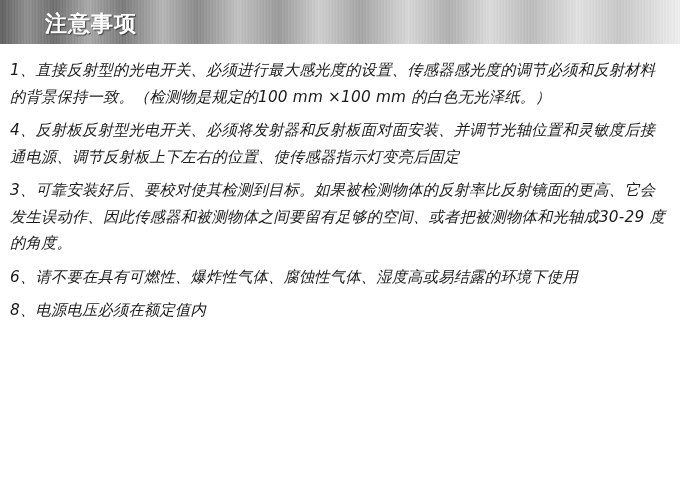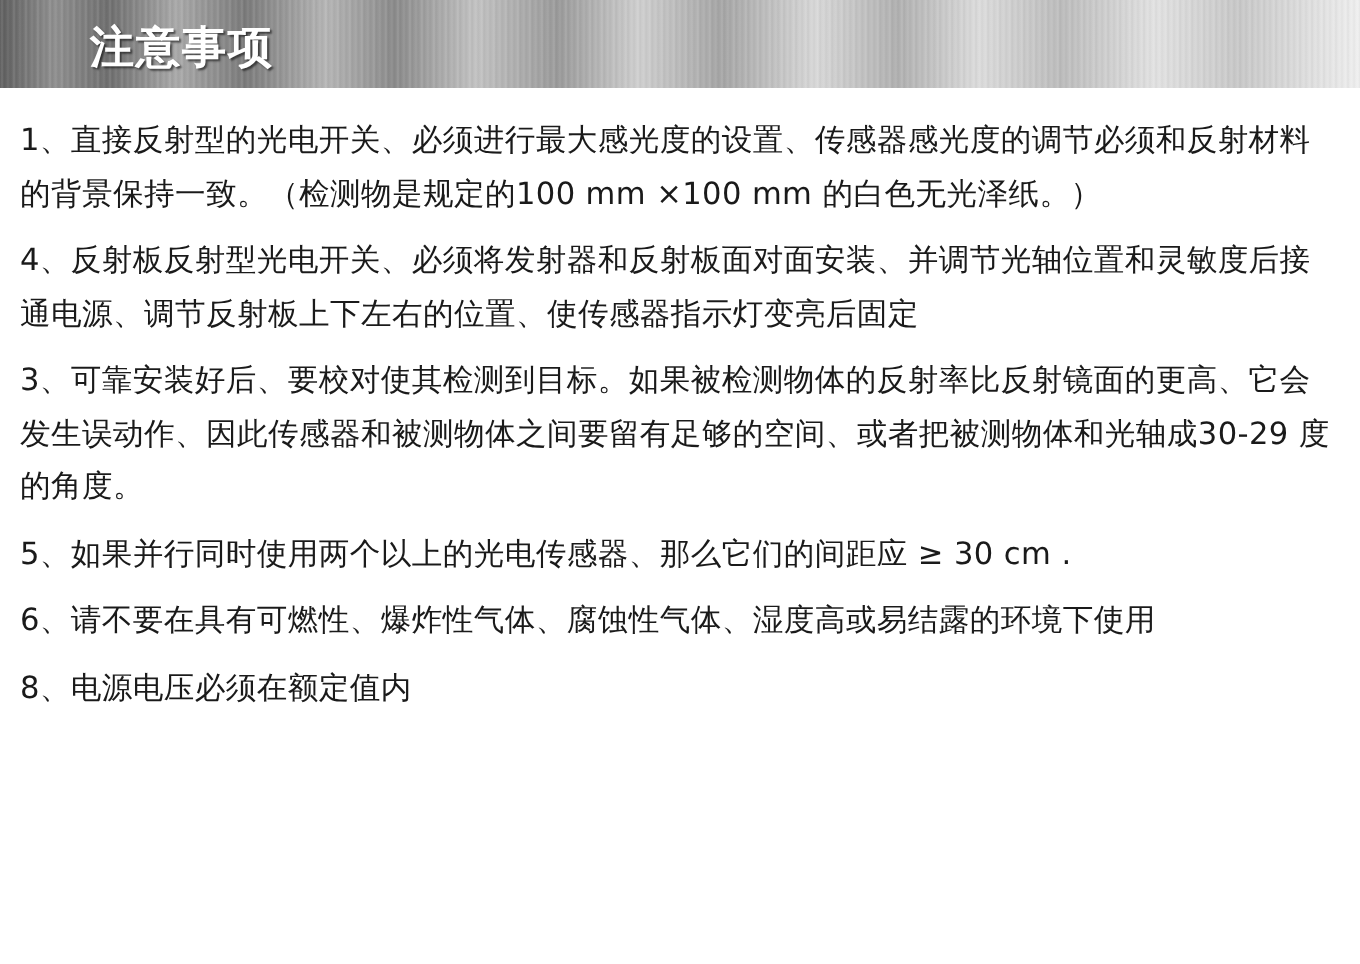--- a/index.html
+++ b/index.html
@@ -77,20 +77,21 @@
     text-shadow: 1px 1px 1px rgba(0,0,0,0.55);
     white-space: nowrap;
     margin-left: 20px;
   }
 
   
   .content {
     position: relative;
     padding: 13px 12px 0 10px;
     box-sizing: border-box;
+    font-style: italic;
   }
   .para {
     font-size: 15.3px;
     line-height: 26.5px;
     color: #1a1a1a;
     margin: 0 0 7px 0;
     text-align: left;
     letter-spacing: 0.2px;
     white-space: pre-wrap;
     word-break: break-all;
@@ -105,18 +106,17 @@
 <div id="page">
 
   <div class="header-bar">
     <div class="header-title">注意事项</div>
   </div>
 
   <div class="content">
     <p class="para">1、直接反射型的光电开关、必须进行最大感光度的设置、传感器感光度的调节必须和反射材料的背景保持一致。（检测物是规定的100 mm ×100 mm 的白色无光泽纸。）</p>
     <p class="para">4、反射板反射型光电开关、必须将发射器和反射板面对面安装、并调节光轴位置和灵敏度后接通电源、调节反射板上下左右的位置、使传感器指示灯变亮后固定</p>
     <p class="para">3、可靠安装好后、要校对使其检测到目标。如果被检测物体的反射率比反射镜面的更高、它会发生误动作、因此传感器和被测物体之间要留有足够的空间、或者把被测物体和光轴成30-29 度的角度。</p>
-    <p class="para">5、如果并行同时使用两个以上的光电传感器、那么它们的间距应 ≥ 30 cm .</p>
     <p class="para">6、请不要在具有可燃性、爆炸性气体、腐蚀性气体、湿度高或易结露的环境下使用</p>
     <p class="para">8、电源电压必须在额定值内</p>
   </div>
 
 </div>
 
 </body></html>

